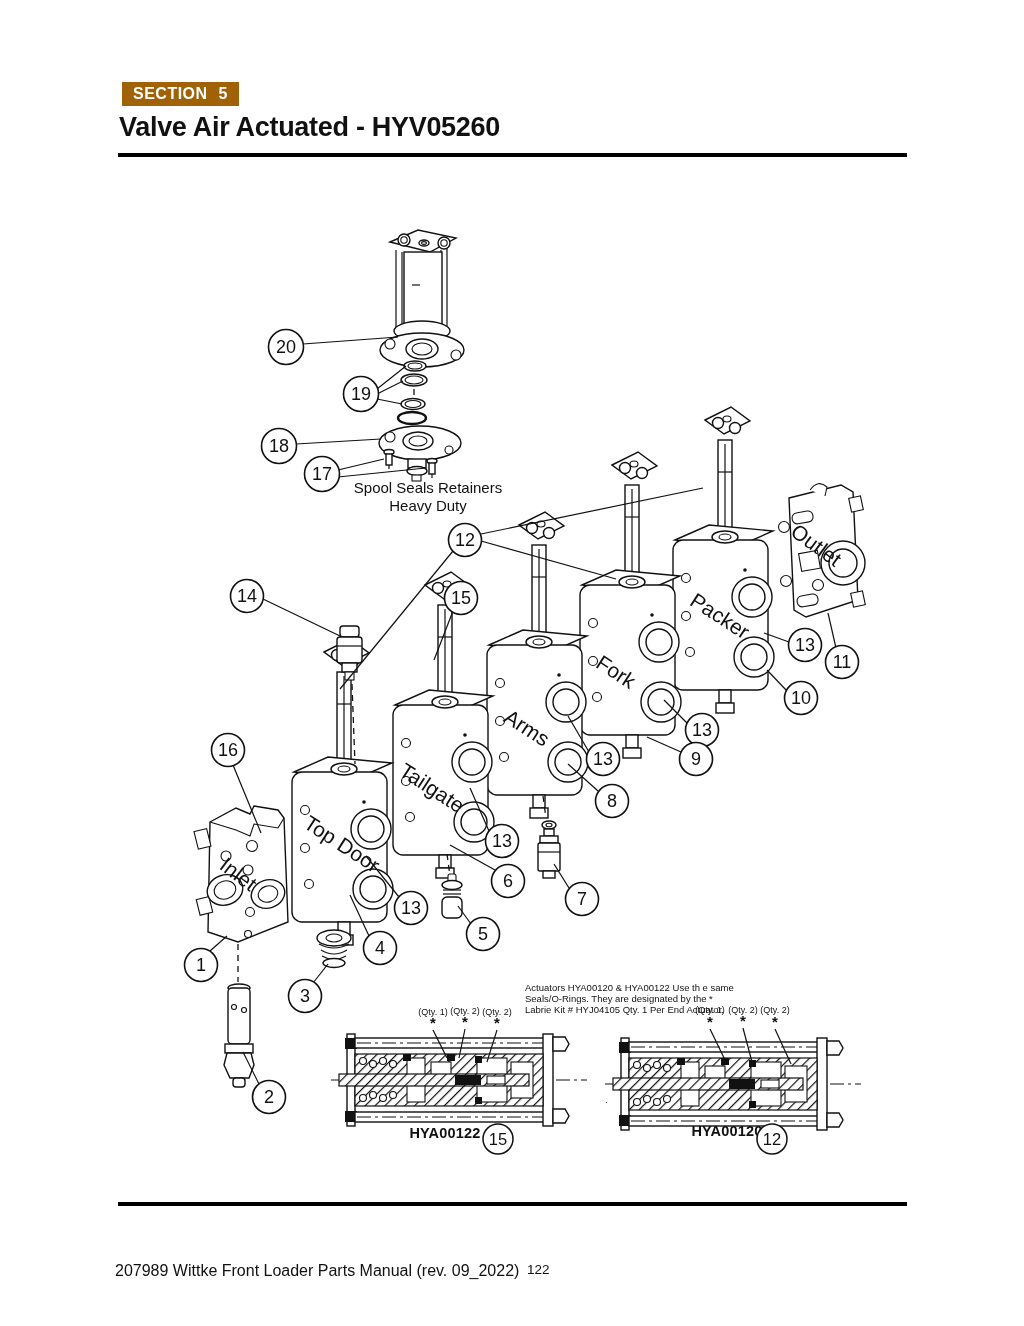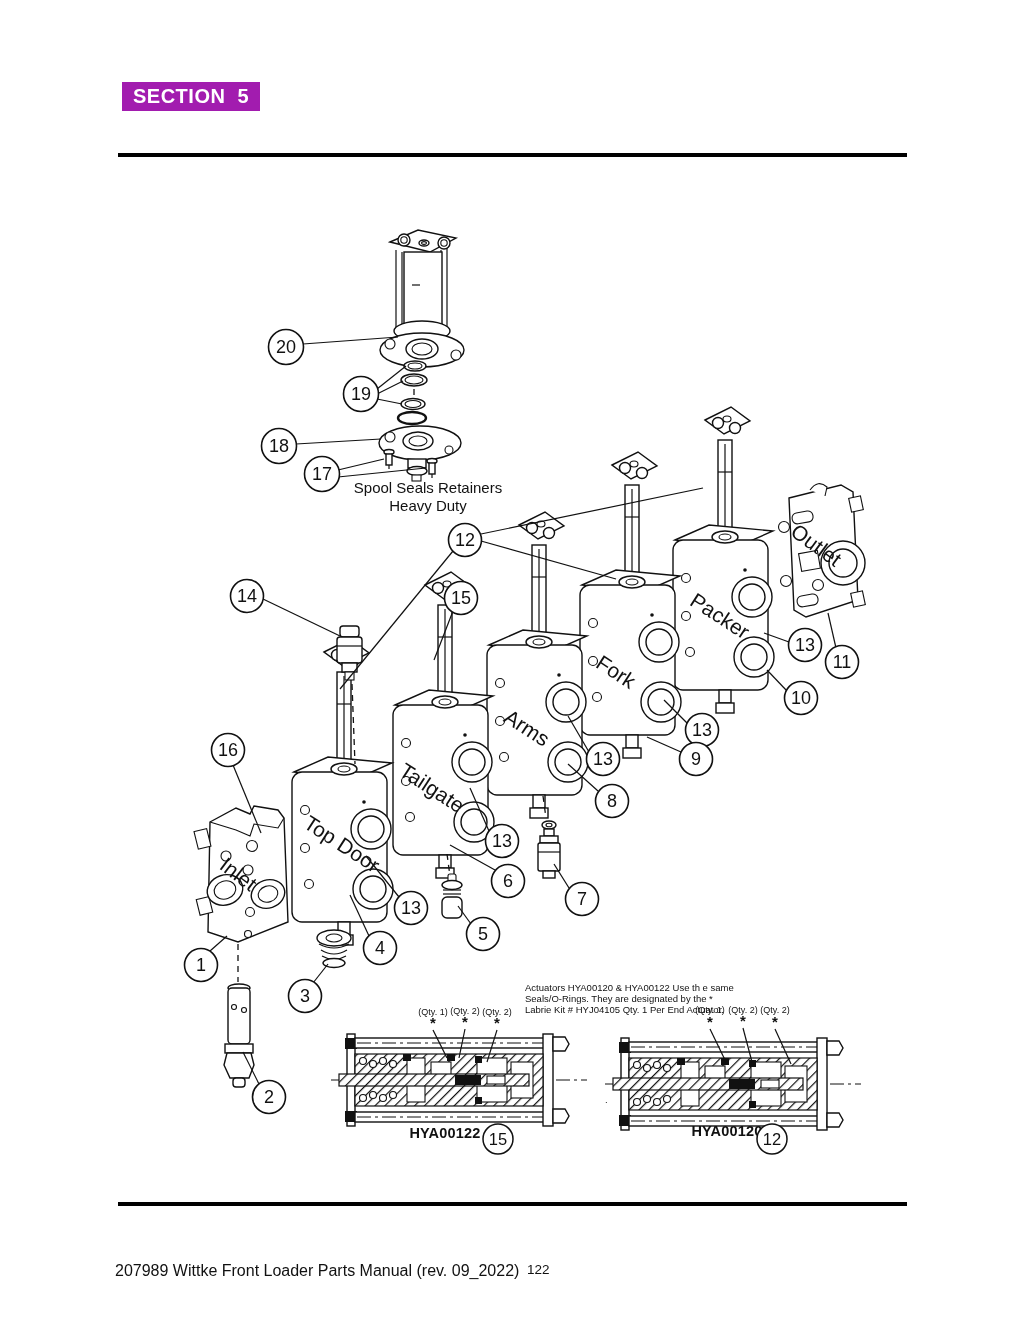--- a/index.html
+++ b/index.html
@@ -1,20 +1,20 @@
 <!DOCTYPE html>
 <html><head>
 <meta charset="utf-8">
 <style>
   html,body{margin:0;padding:0;background:#e8e8e8;}
   #page{position:relative;width:1024px;height:1326px;background:#ffffff;margin:0 auto;
         font-family:"Liberation Sans", sans-serif;color:#111;overflow:hidden;}
   
-  #section-label{position:absolute;left:122px;top:82px;background:#a21caf;color:#fff;
-        font-weight:bold;font-size:20px;padding:3px 11px;letter-spacing:.5px;word-spacing:6px;}
+  #section-label{position:absolute;left:122px;top:82px;background:#a16207;color:#fff;
+        font-weight:bold;font-size:16px;padding:3px 11px;letter-spacing:.5px;word-spacing:6px;}
   #page-title{position:absolute;left:119px;top:112px;font-weight:bold;font-size:27px;
         letter-spacing:-.3px;white-space:nowrap;}
   .rule{position:absolute;left:118px;width:789px;background:#000;}
   #rule-top{top:153px;height:4px;}
   #rule-bottom{top:1202px;height:4px;}
   
   #footer-info{position:absolute;left:115px;top:1262px;font-size:16px;}
   #footer-page{position:absolute;left:527px;top:1262px;font-size:13.5px;}
   
   #drawing{position:absolute;left:0;top:0;}
@@ -35,20 +35,21 @@
   .t-qty{font-size:9px;fill:#111;text-anchor:middle;}
   .t-star{font-size:15px;font-weight:bold;fill:#111;text-anchor:middle;}
   .t-part{font-size:14.5px;font-weight:bold;fill:#111;text-anchor:middle;letter-spacing:.2px;}
 </style>
 </head>
 <body>
 
 <div id="page">
 
   <div id="section-label">SECTION 5</div>
+  <div id="page-title">Valve Air Actuated - HYV05260</div>
   <div id="rule-top" class="rule"></div>
 
   <svg id="drawing" width="1024" height="1326" viewBox="0 0 1024 1326">
     <defs>
       <pattern id="hatch" width="7" height="7" patternUnits="userSpaceOnUse" patternTransform="rotate(45)">
         <rect width="7" height="7" fill="#fff"></rect>
         <line x1="0" y1="0" x2="0" y2="7" stroke="#111" stroke-width="2.4"></line>
       </pattern>
 
       <g id="vsec">

